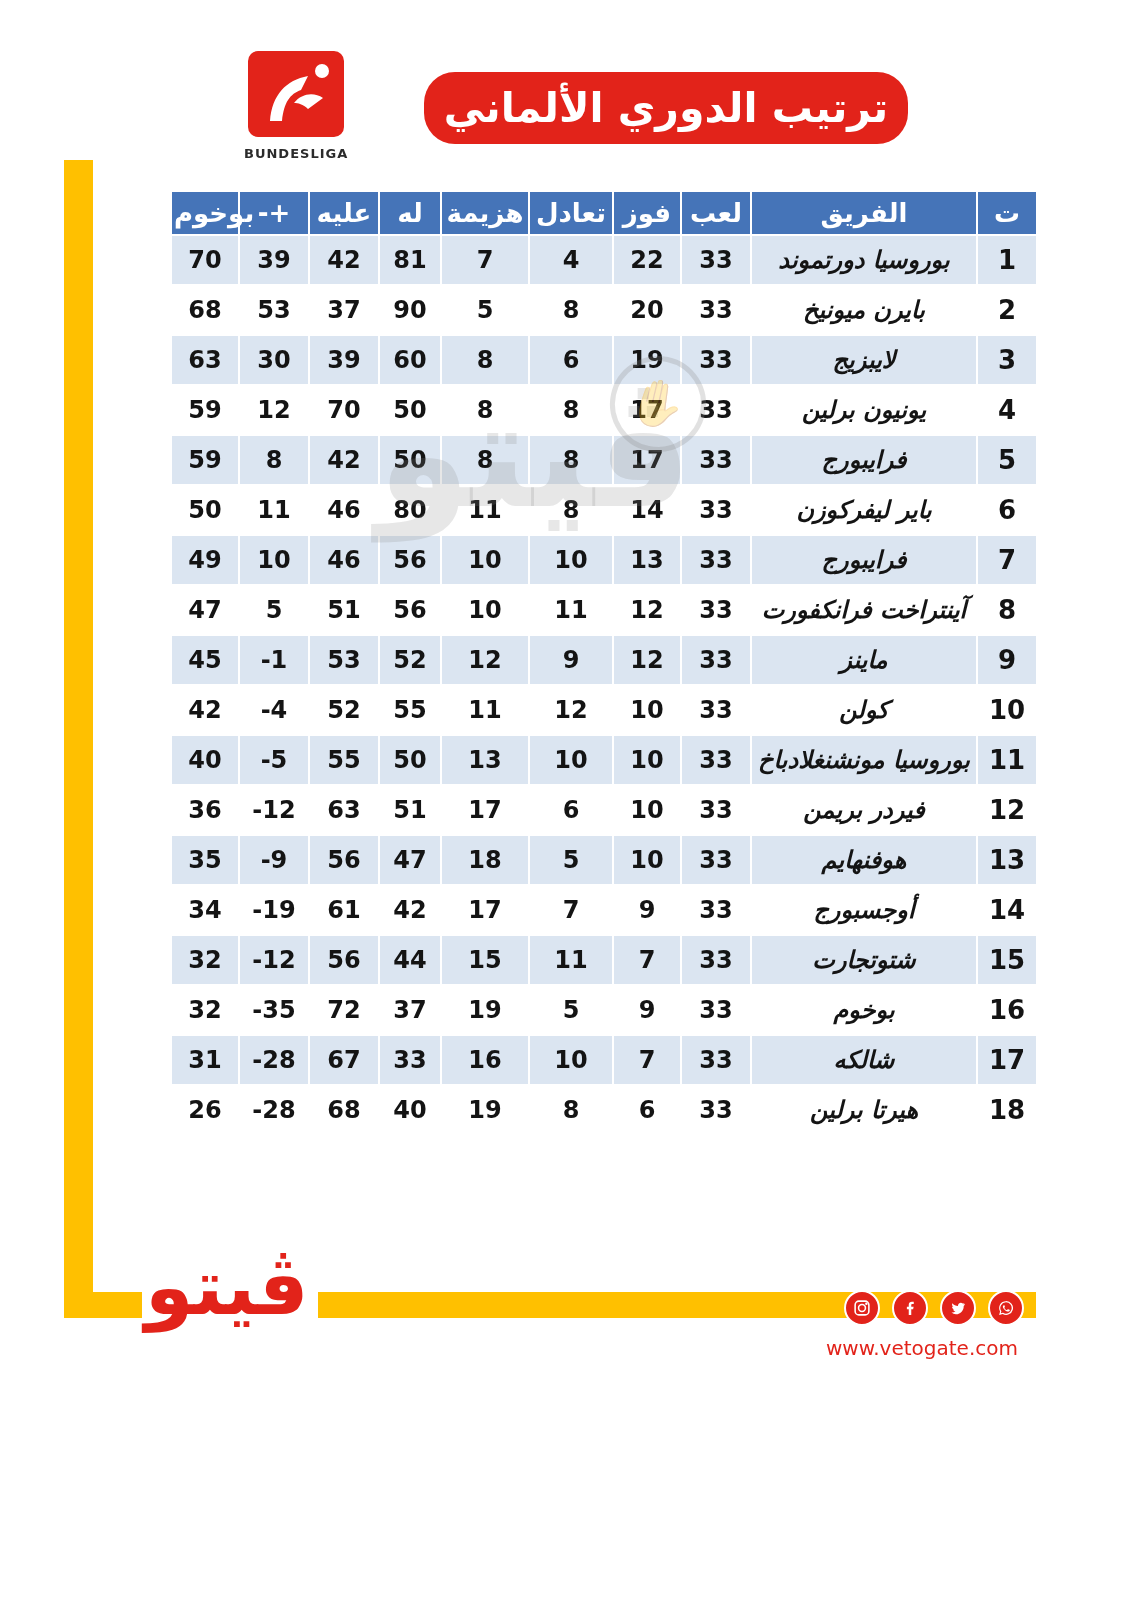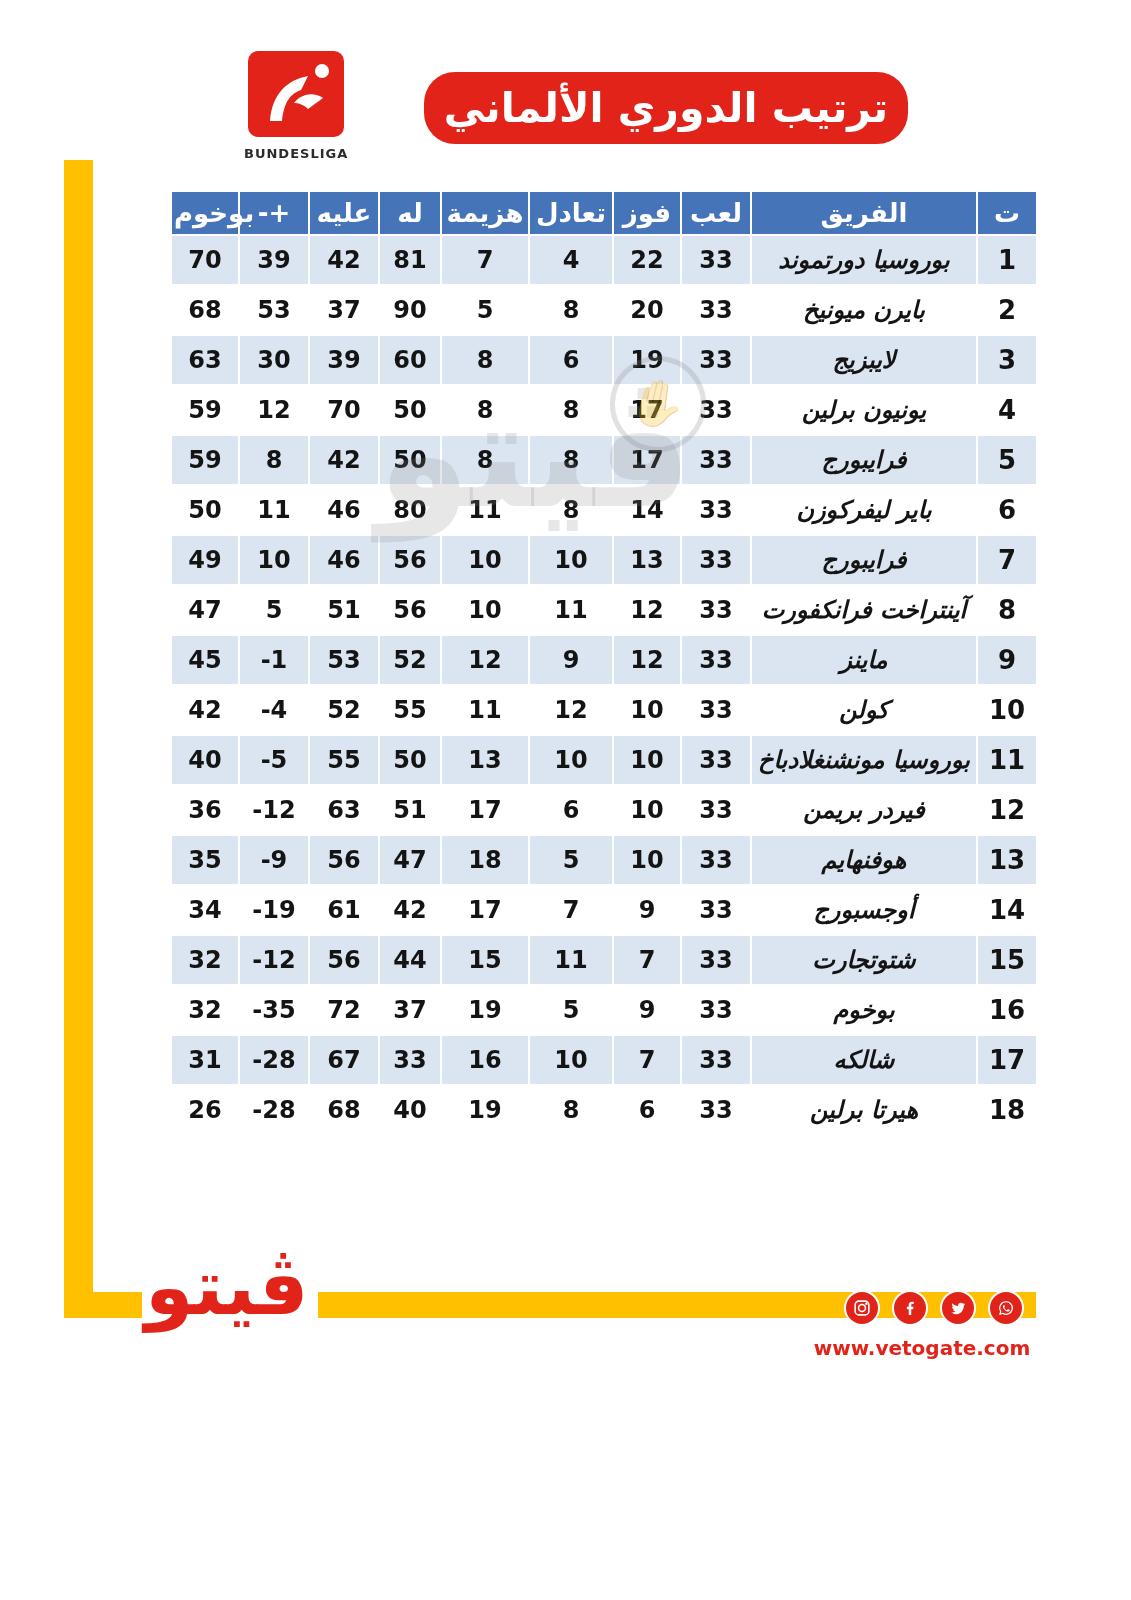--- a/index.html
+++ b/index.html
@@ -46,21 +46,21 @@
   td.team{direction:rtl;line-height:1.2;font-style:italic;}
 
   
   .veto-logo{position:absolute;left:145px;top:1248px;z-index:2;color:var(--red);
              font-size:78px;font-weight:bold;direction:rtl;line-height:1;}
   .social{position:absolute;left:844px;top:1290px;z-index:3;display:flex;gap:12px;}
   .sicon{width:36px;height:36px;border-radius:50%;background:var(--red);border:2px solid #fff;
          display:flex;align-items:center;justify-content:center;cursor:pointer;}
   .sicon svg{display:block;}
   .site-url{position:absolute;left:806px;top:1336px;width:232px;z-index:3;text-align:center;
-            color:var(--red);font-size:20px;font-weight:bold;cursor:pointer;}
+            color:var(--red);font-size:20px;font-weight:normal;cursor:pointer;}
 </style>
 </head>
 <body>
 
 <div class="page">
 
   <div class="bar-v"></div>
   <div class="bar-foot"></div>
   <div class="bar-h"></div>
 

